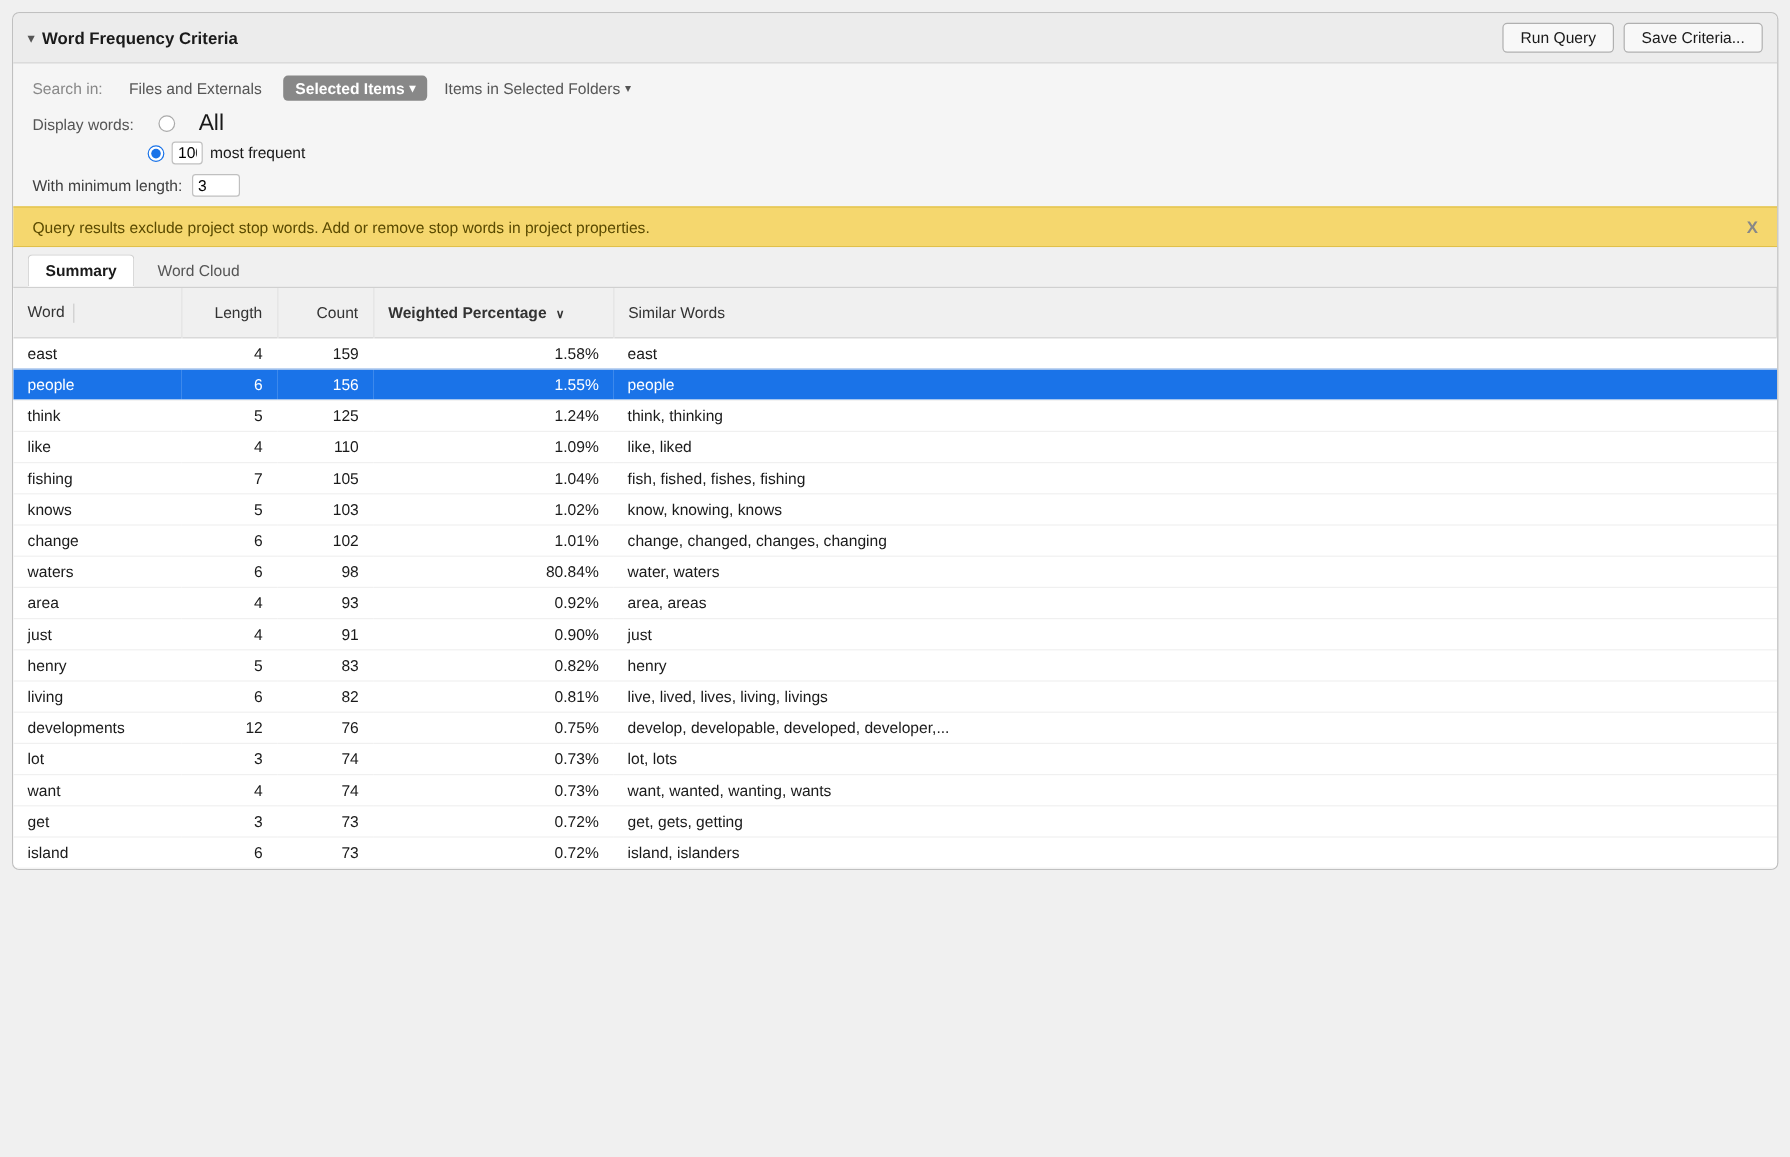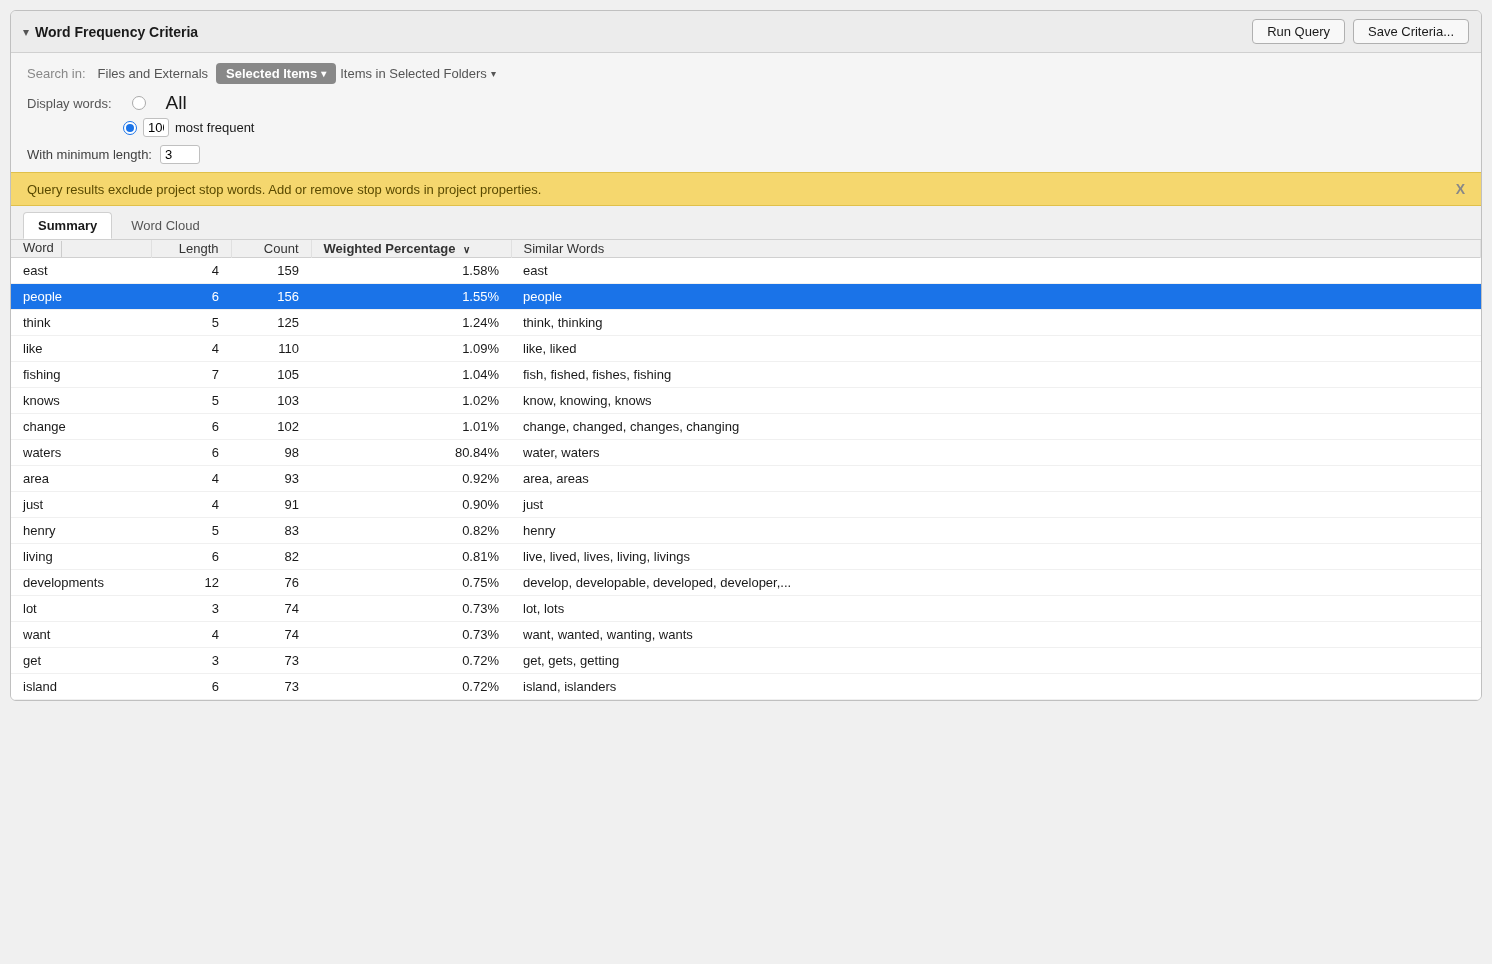--- a/index.html
+++ b/index.html
@@ -56,21 +56,21 @@
       cursor: pointer;
       color: #1a1a1a;
     }
 
     
     .search-row {
       display: flex;
       align-items: center;
       padding: 10px 16px 6px 16px;
       background: #f5f5f5;
-      gap: 4px;
+      gap: 14px;
     }
     .search-label {
       color: #888;
       font-size: 13px;
       margin-right: 4px;
     }
     .search-option {
       font-size: 13px;
       color: #555;
       cursor: pointer;
@@ -207,21 +207,21 @@
     table {
       width: 100%;
       border-collapse: collapse;
       font-size: 13px;
     }
     thead tr {
       background: #f0f0f0;
       border-bottom: 1px solid #d0d0d0;
     }
     th {
-      padding: 0 12px;
+      padding: 12px 12px;
       text-align: left;
       font-weight: 400;
       color: #333;
       white-space: nowrap;
       border-right: 1px solid #e0e0e0;
       position: relative;
     }
     th.sort-active {
       font-weight: 700;
     }

